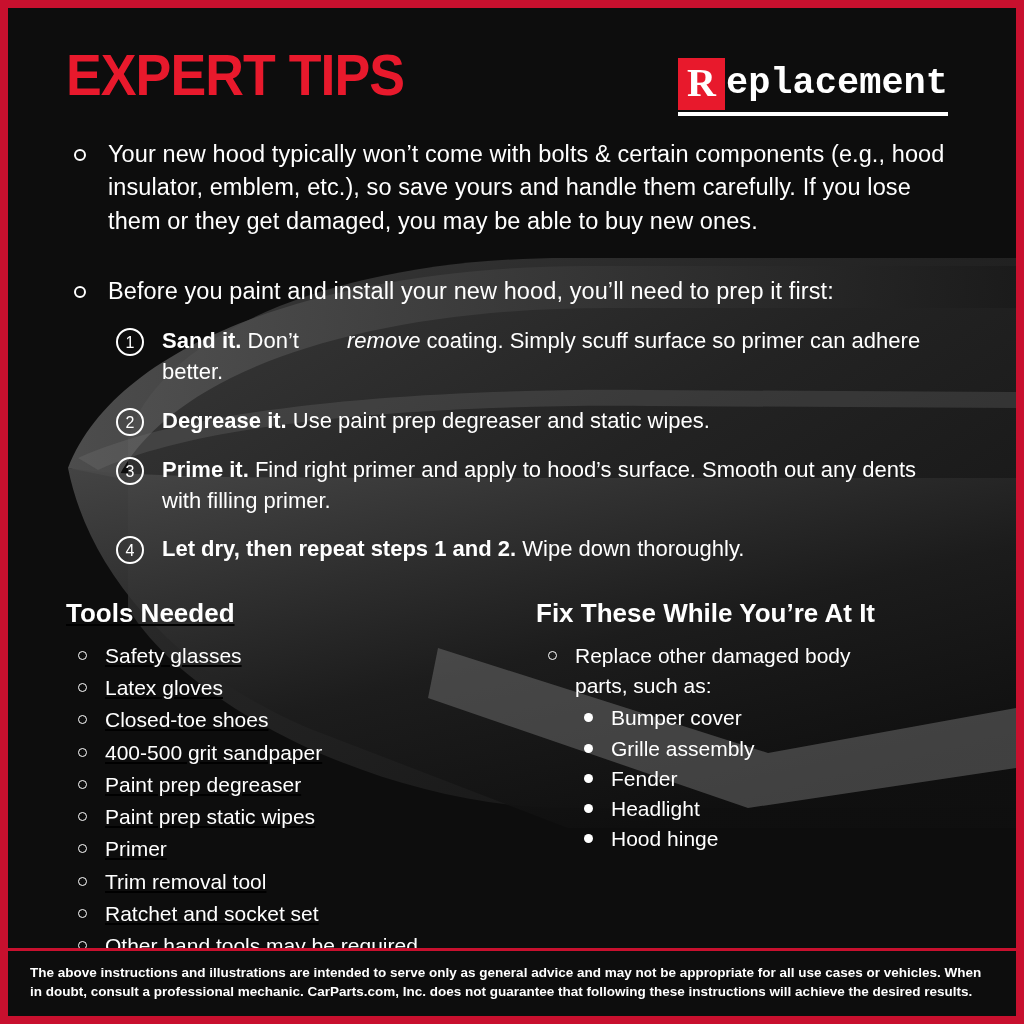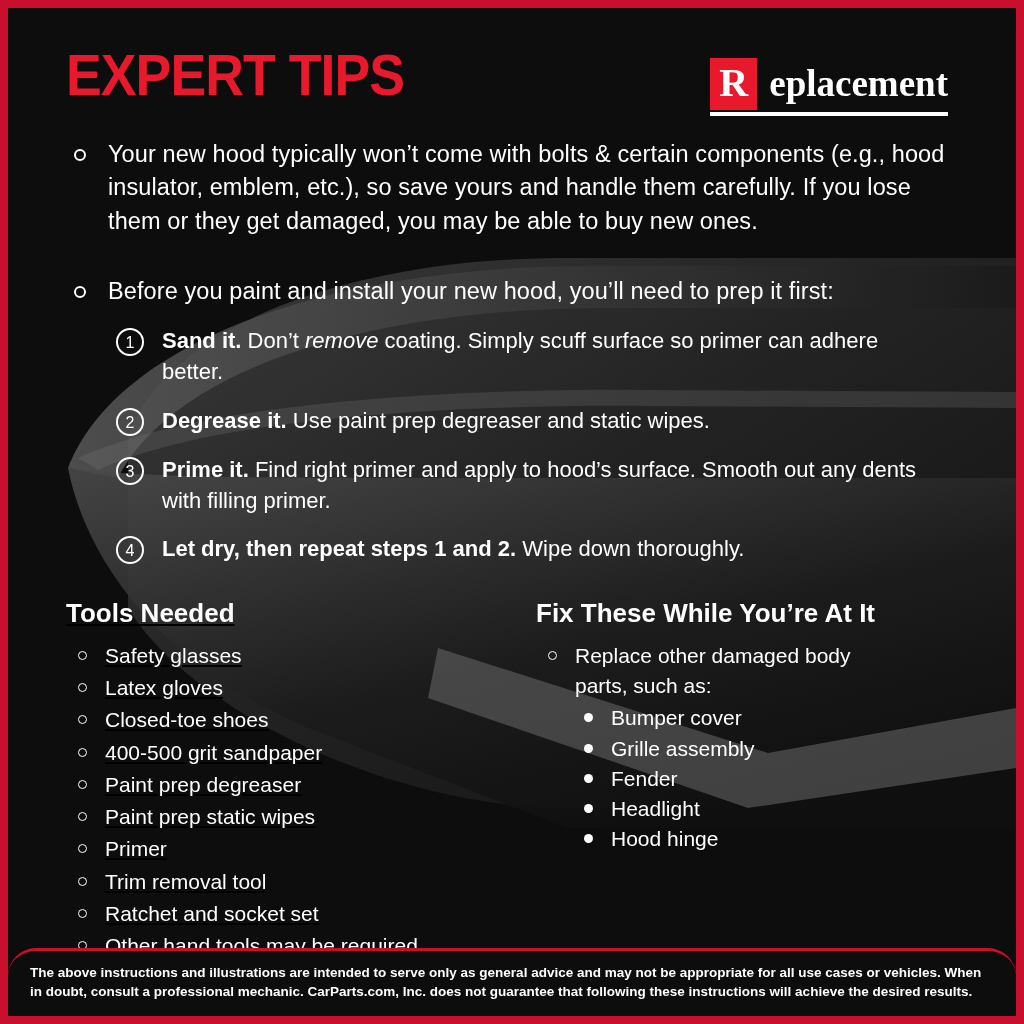--- a/index.html
+++ b/index.html
@@ -70,22 +70,22 @@
     font-weight: bold;
     line-height: 1;
     padding: 5px 9px 7px 9px;
     font-family: "Liberation Serif", serif;
   }
   .logo-text {
     color: #ffffff;
     font-size: 37px;
     font-weight: bold;
     line-height: 1;
-    font-family: Liberation Serif, serif;
-    padding-left: 12px;
+    font-family: Liberation Mono, monospace;
+    padding-left: 1px;
     padding-bottom: 2px;
   }
 
   
   .content {
     position: absolute;
     left: 58px; top: 130px; right: 46px;
   }
   .hollow-row {
     display: flex;
@@ -131,21 +131,21 @@
     margin-top: 2px;
     box-sizing: border-box;
   }
   .step-text {
     color: #ffffff;
     font-size: 22px;
     line-height: 1.4;
     max-width: 760px;
   }
   .step-text b { font-weight: bold; }
-  .step-text i { font-style: italic; }
+  .step-text i { font-style: italic; margin-left: 42px; }
 
   
   .columns {
     position: absolute;
     left: 58px; right: 40px; top: 590px;
     display: flex;
   }
   .col-left { width: 470px; text-decoration: underline; }
   .col-right { flex: 1; }
   .col-head {
@@ -190,21 +190,20 @@
   }
 
   
   .footer {
     position: absolute;
     left: 0; right: 0; bottom: 0;
     background: #0d0d0d;
     border-top: 3px solid #c8102e;
     padding: 12px 22px 14px 22px;
     box-sizing: border-box;
-    border-radius: 28px;
   }
   .footer p {
     margin: 0;
     color: #ffffff;
     font-size: 13.5px;
     font-weight: bold;
     line-height: 1.45;
   }
 </style>
 </head>

